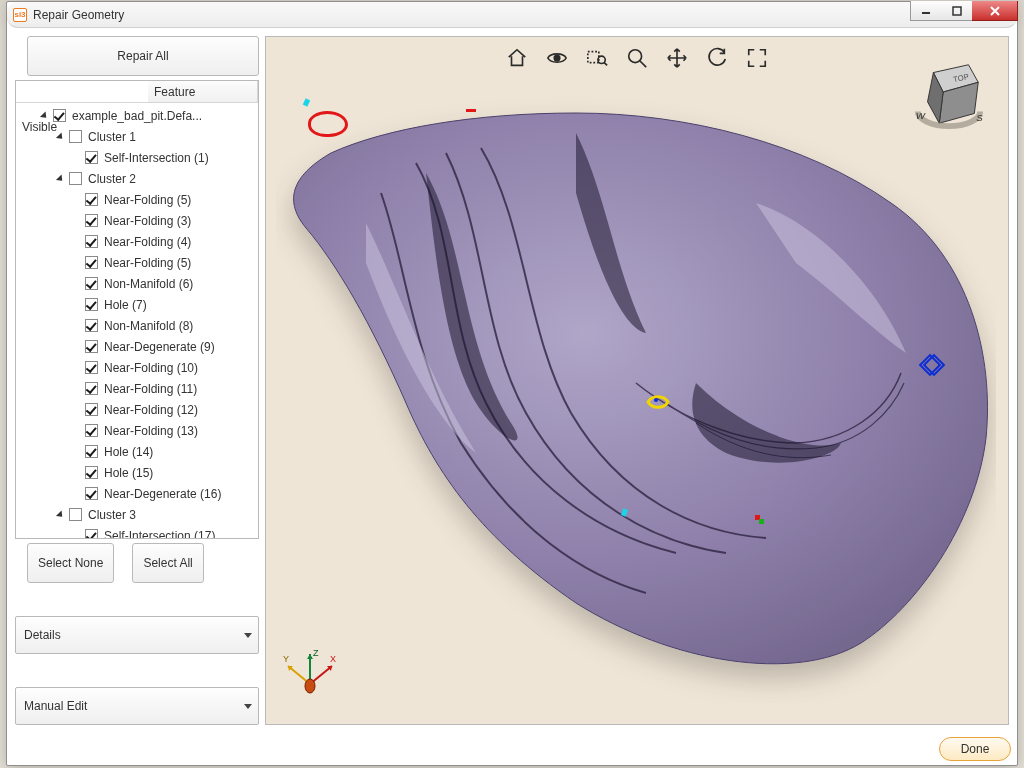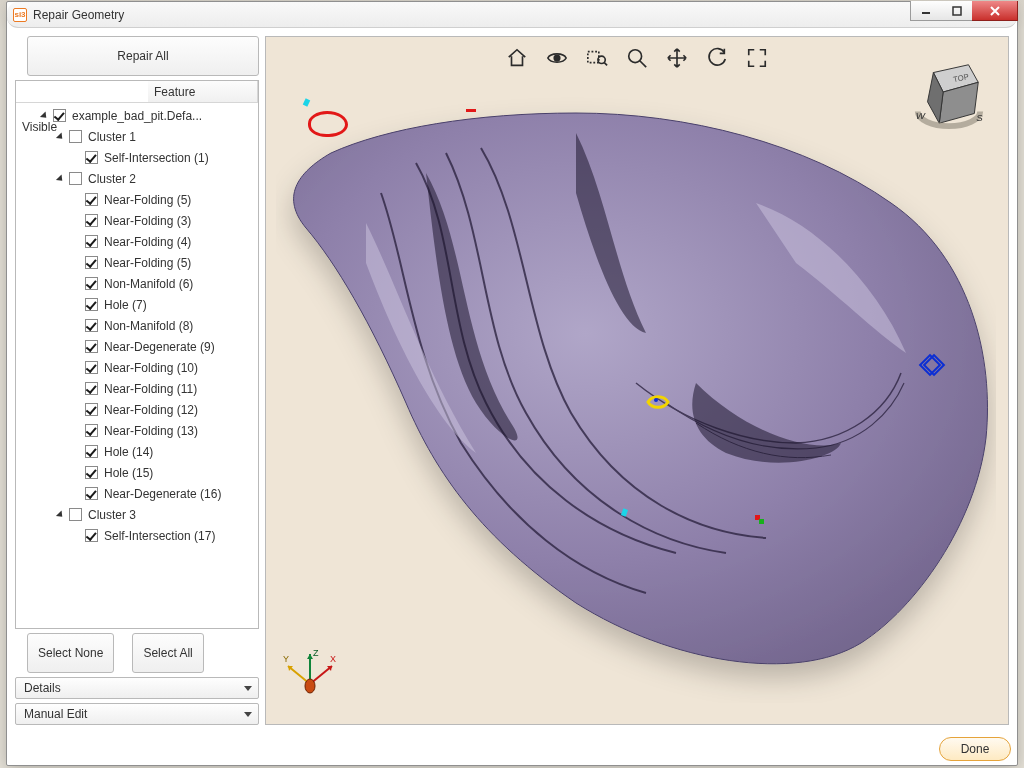--- a/index.html
+++ b/index.html
@@ -62,22 +62,22 @@
   .exp.open::before { transform:rotate(45deg); border-color:transparent transparent transparent #333; }
   .placeholder-exp { width:13px; display:inline-block; }
   .ck { width:13px; height:13px; border:1px solid #8a8a8a; background:#fff; display:inline-flex; align-items:center; justify-content:center; margin-right:3px; }
   .ck.checked::after { content:""; width:8px; height:4px; border-left:2px solid #1a1a1a; border-bottom:2px solid #1a1a1a; transform:rotate(-50deg) translate(0,-1px); }
   .row .label { padding-left:3px; white-space:nowrap; overflow:hidden; text-overflow:ellipsis; }
   .row.group { }
   .row.group .ck { margin-left:0; }
 
   .sel-buttons { display:flex; gap:6px; }
   .combo {
-    height:22px; border:1px solid #b9b9b9; border-radius:2px; background:linear-gradient(180deg,#fefefe,#efefef);
-    display:flex; align-items:center; justify-content:space-between; padding:0 6px 0 8px;
+    height:38px; border:1px solid #b9b9b9; border-radius:2px; background:linear-gradient(180deg,#fefefe,#efefef);
+    display:flex; align-items:center; justify-content:space-between; padding:0 6px 0 8px;margin-top:29px;
   }
   .combo .chev { width:0;height:0;border-left:4px solid transparent;border-right:4px solid transparent;border-top:5px solid #444; }
 
   
   .right { flex:1; display:flex; flex-direction:column; gap:6px; min-height:0; }
   .view {
     flex:1; border:1px solid #b9b9b9; background:#efe5d6; position:relative; overflow:hidden;
   }
   .toolbar3d {
     position:absolute; left:50%; top:10px; transform:translateX(-50%);

